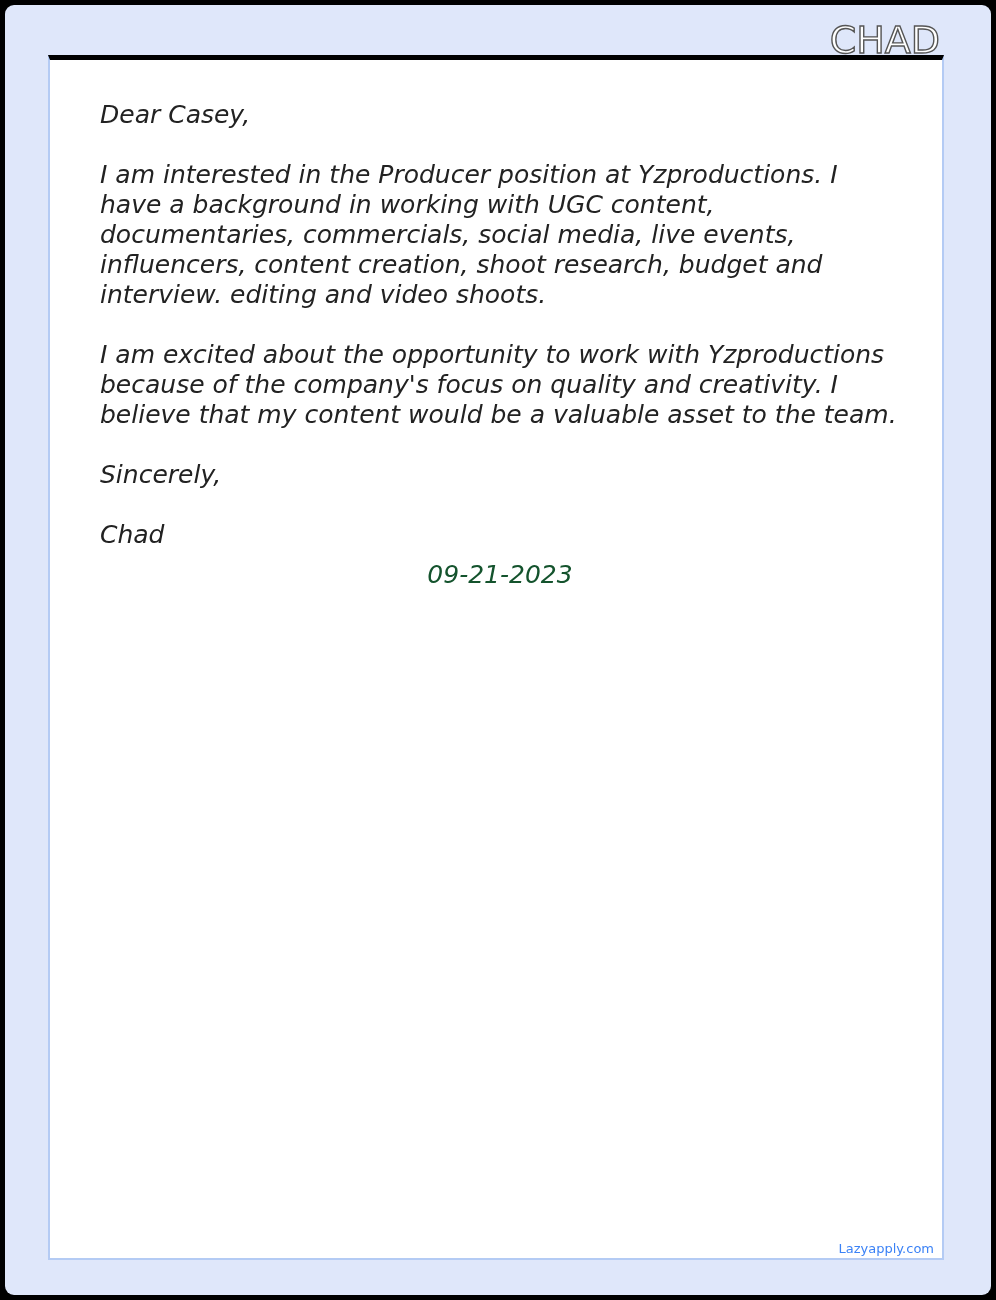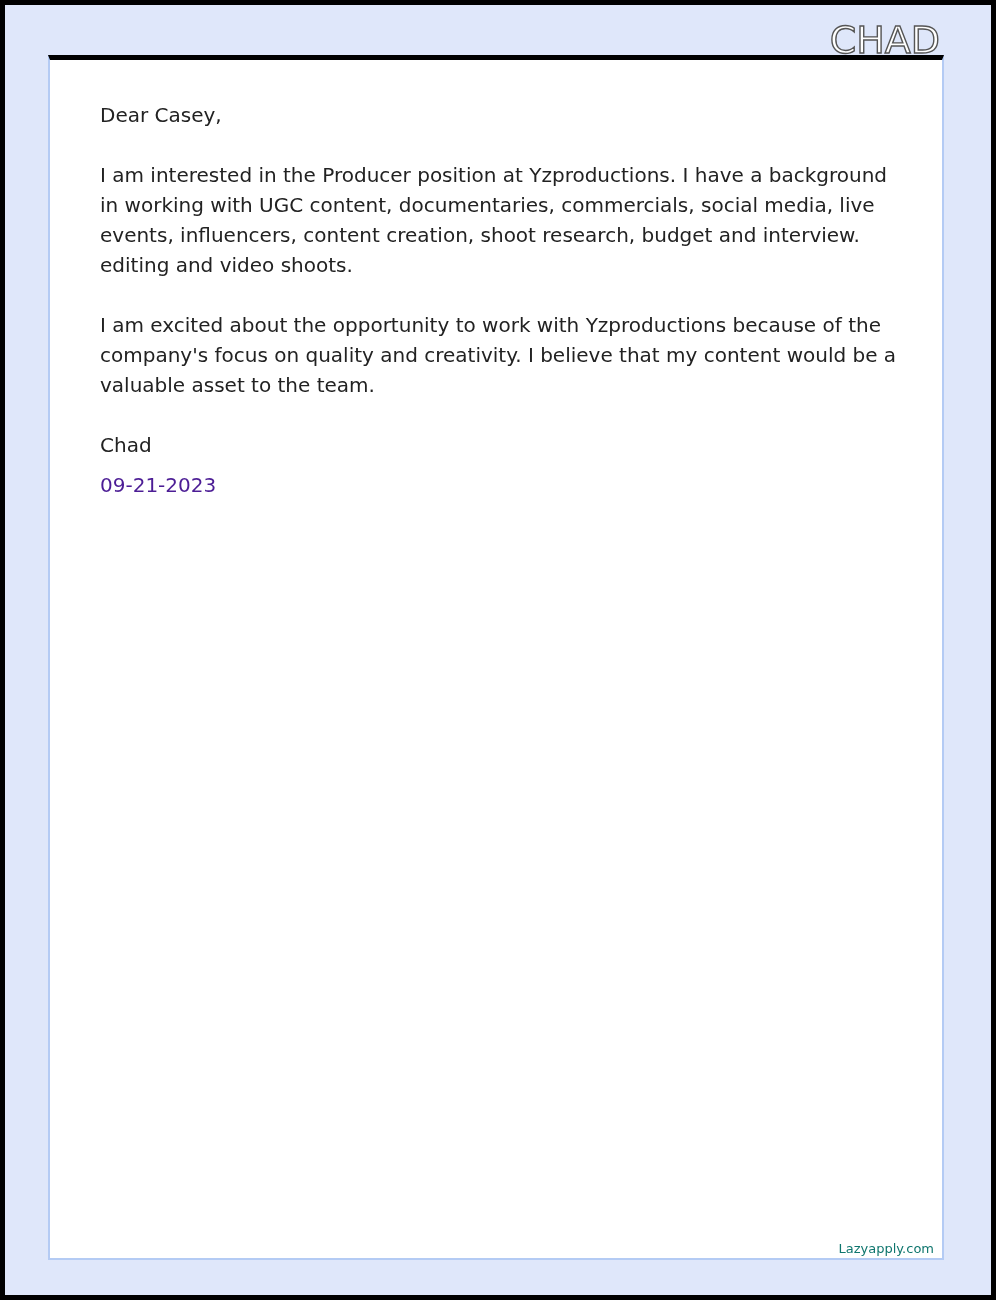--- a/index.html
+++ b/index.html
@@ -8,20 +8,21 @@
       background: #000;
       position: relative;
       overflow: hidden;
       font-family: "DejaVu Sans", sans-serif;
     }
     .frame {
       position: absolute;
       left: 5px; top: 5px;
       width: 986px; height: 1290px;
       background: #dfe7fa;
+      border-radius: 9px;
     }
     .name-header {
       position: absolute;
       right: 51px; top: 13px;
       font-family: "DejaVu Sans", sans-serif;
       font-size: 38px;
       line-height: 44px;
       color: #fff;
       -webkit-text-stroke: 1.4px #555;
       letter-spacing: 0px;
@@ -34,42 +35,44 @@
       border-left: 2px solid #b4cbf4;
       border-right: 2px solid #b4cbf4;
       border-bottom: 2px solid #b4cbf4;
       border-top: 5px solid #000;
       box-sizing: border-box;
     }
     .letter {
       position: absolute;
       left: 50px; top: 40px;
       width: 800px;
-      font-size: 20px;
+      font-size: 25px;
       line-height: 30px;
       color: #222;
+      font-style: italic;
     }
     .letter p { margin: 0 0 30px 0; }
     .letter .sig { margin-bottom: 10px; }
-    .date { color: #4c1d95; margin: 0; }
+    .date { color: #14532d; margin: 0; text-align: center; }
     .footer-brand {
       position: absolute;
       right: 8px; bottom: 2px;
       font-size: 13px;
-      color: #0f766e;
+      color: #3b82f6;
     }
   </style>
 </head>
 <body>
 
 <div class="frame">
   <div class="name-header">CHAD</div>
   <div class="page">
     <div class="letter">
       <p>Dear Casey,</p>
       <p>I am interested in the Producer position at Yzproductions. I have a background in working with UGC content, documentaries, commercials, social media, live events, influencers, content creation, shoot research, budget and interview. editing and video shoots.</p>
       <p>I am excited about the opportunity to work with Yzproductions because of the company's focus on quality and creativity. I believe that my content would be a valuable asset to the team.</p>
+      <p>Sincerely,</p>
       <p class="sig">Chad</p>
       <p class="date">09-21-2023</p>
     </div>
     <div class="footer-brand">Lazyapply.com</div>
   </div>
 </div>
 
 </body></html>

